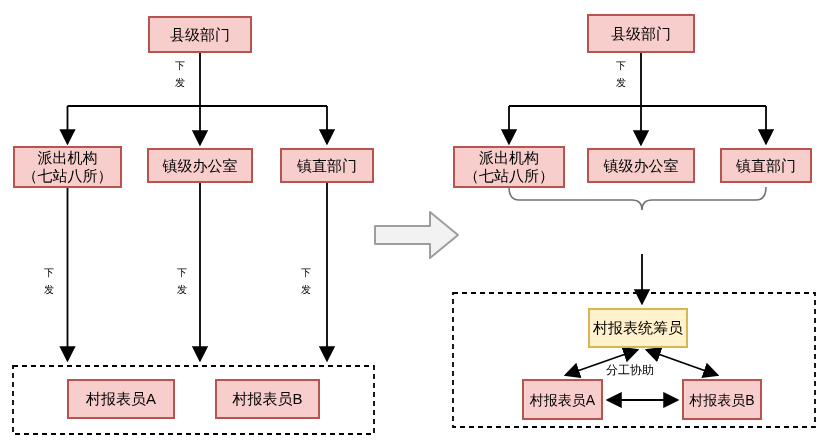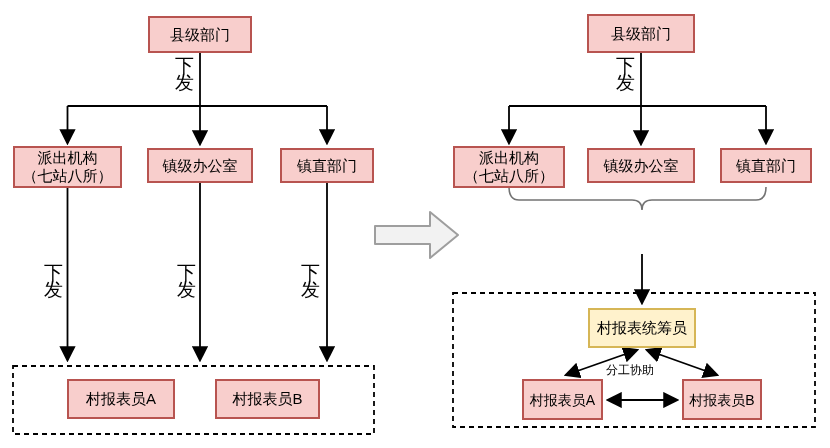--- a/index.html
+++ b/index.html
@@ -15,38 +15,38 @@
   }
   .connectors{position:absolute;left:0;top:0;width:830px;height:448px;}
   .box{
     position:absolute;box-sizing:border-box;display:flex;flex-direction:column;
     align-items:center;justify-content:center;text-align:center;
     font-size:15px;line-height:18px;color:#000;
   }
   .pink{background:var(--pink-fill);border:2px solid var(--pink-border);}
   .yellow{background:var(--yellow-fill);border:2px solid var(--yellow-border);}
   .vlabel{
-    position:absolute;width:17px;font-size:19px;line-height:17px;
-    text-align:center;word-break:break-all;white-space:normal;
+    position:absolute;width:17px;font-size:10px;line-height:17px;
+    text-align:left;word-break:break-all;white-space:normal;
   }
   .hlabel{position:absolute;font-size:12px;}
   
   .b-county{left:148px;top:16px;width:104px;height:37px;}
   .b-agency{left:13px;top:146px;width:109px;height:42px;}
   .b-office{left:147px;top:148px;width:106px;height:35px;}
   .b-dept{left:280px;top:148px;width:94px;height:35px;}
   .b-repA{left:67px;top:379px;width:108px;height:40px;}
   .b-repB{left:215px;top:379px;width:105px;height:40px;}
   
   .a-county{left:587px;top:14px;width:108px;height:39px;}
   .a-agency{left:453px;top:146px;width:112px;height:42px;}
   .a-office{left:587px;top:148px;width:108px;height:35px;}
   .a-dept{left:720px;top:148px;width:92px;height:35px;}
   .a-coord{left:590px;top:215px;width:104px;height:39px;}
-  .a-vcoord{left:588px;top:308px;width:108px;height:40px;}
+  .a-vcoord{left:588px;top:308px;width:100px;height:40px;}
   .a-repA{left:522px;top:379px;width:81px;height:41px;font-size:14px;}
   .a-repB{left:682px;top:379px;width:80px;height:41px;font-size:14px;}
   
   .lbl-issue-top-b{left:175px;top:57px;}
   .lbl-issue-1{left:44px;top:264px;}
   .lbl-issue-2{left:177px;top:264px;}
   .lbl-issue-3{left:301px;top:264px;}
   .lbl-issue-top-a{left:616px;top:57px;}
   .lbl-assist{left:606px;top:362px;width:80px;}
   .flow{stroke:var(--line-color);stroke-width:1.8;fill:none;}

